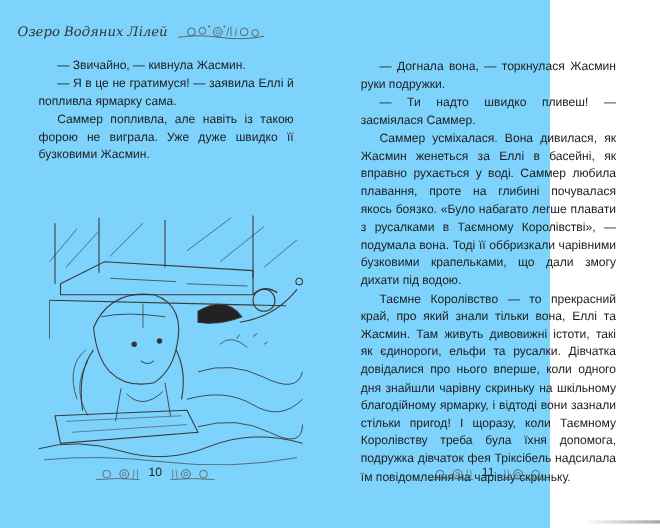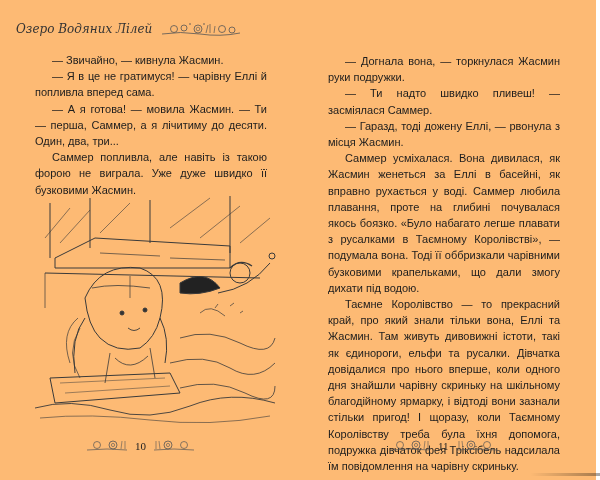--- a/index.html
+++ b/index.html
@@ -1,39 +1,39 @@
 <!DOCTYPE html>
 <html><head>
 <meta charset="utf-8">
 <style>
   * { margin: 0; padding: 0; box-sizing: border-box; }
   html, body { width: 600px; height: 480px; background: #ffffff; overflow: hidden; }
   body { position: relative; font-family: "Liberation Sans", sans-serif; color: #1a1a1a; }
 
-  .spread { position: absolute; left: 0; top: 0; width: 596px; height: 480px; background: #fdba74; }
+  .spread { position: absolute; left: 0; top: 0; width: 500px; height: 480px; background: #7dd3fc; }
   .page { position: absolute; top: 0; height: 480px; }
   .page.left { left: 0; width: 300px; }
   .page.right { left: 300px; width: 300px; }
 
   .running-head { position: absolute; top: 22px; display: flex; align-items: center; gap: 8px; font-family: "DejaVu Serif", serif; font-size: 12px; color: #333; font-style: italic; }
   .page.left .running-head { left: 16px; }
   .page.right .running-head { right: 20px; }
 
   .ornament { display: inline-block; height: 14px; }
   .ornament svg { display: block; }
 
   .text-block { position: absolute; font-size: 11px; line-height: 16.2px; text-align: justify; color: #1d1d1d; }
   .page.left .text-block { left: 35px; top: 52px; width: 232px; }
   .page.right .text-block { left: 28px; top: 53px; width: 232px; }
   .text-block p { text-indent: 17px; margin: 0; }
 
   .illustration { position: absolute; left: 30px; top: 188px; width: 250px; height: 235px; }
   .illustration svg { width: 100%; height: 100%; }
 
-  .folio { position: absolute; top: 438px; display: flex; align-items: flex-end; gap: 6px; font-size: 11px; color: #222; font-family: Liberation Serif, serif; }
+  .folio { position: absolute; top: 424px; display: flex; align-items: flex-start; gap: 6px; font-size: 11px; color: #222; }
   .page.left .folio { left: 85px; }
   .page.right .folio { left: 88px; }
 
   .corner-shadow { position: absolute; right: 0; bottom: 4px; width: 70px; height: 3px; background: linear-gradient(to right, rgba(0,0,0,0), rgba(0,0,0,0.35)); }
 </style>
 </head>
 <body>
 
 <div class="spread">
 
@@ -51,22 +51,21 @@
           <circle cx="62" cy="7" r="3.5" stroke="#555" stroke-width="0.8" fill="none"></circle>
           <circle cx="72" cy="8" r="3" stroke="#555" stroke-width="0.8" fill="none"></circle>
           <circle cx="30" cy="2" r="0.8" fill="#555"></circle>
             <circle cx="44" cy="2" r="0.8" fill="#555"></circle>
         </svg>
       </span>
     </div>
 
     <div class="text-block">
       <p>— Звичайно, — кивнула Жасмин.</p>
-      <p>— Я в це не гратимуся! — чарівну Еллі й попливла вперед сама.</p>
-      <p>— А я готова! — мовила Жасмин. — Ти — перша, Саммер, а я лічитиму до десяти. Один, два, три...</p>
+      <p>— Я в це не гратимуся! — заявила Еллі й попливла ярмарку сама.</p>
       <p>Саммер попливла, але навіть із такою форою не виграла. Уже дуже швидко її бузковими Жасмин.</p>
     </div>
 
     <div class="illustration">
       <svg viewBox="0 0 250 235" preserveAspectRatio="none">
         <g stroke="#3a3a3a" fill="none" stroke-width="1">
 
           <path d="M20 15 L20 70 M60 10 L60 60 M120 12 L120 55 M200 8 L200 65"></path>
           <path d="M15 50 L40 20 M30 55 L60 22 M70 45 L100 15 M140 40 L180 10 M170 50 L210 18 M210 55 L240 30" stroke-width="0.6"></path>
 
@@ -125,21 +124,20 @@
         </svg>
       </span>
     </div>
   </div>
 
   <div class="page right">
 
     <div class="text-block">
       <p>— Догнала вона, — торкнулася Жасмин руки подружки.</p>
       <p>— Ти надто швидко пливеш! — засміялася Саммер.</p>
-      <p>— Гаразд, тоді дожену Еллі, — рвонула з місця Жасмин.</p>
       <p>Саммер усміхалася. Вона дивилася, як Жасмин женеться за Еллі в басейні, як вправно рухається у воді. Саммер любила плавання, проте на глибині почувалася якось боязко. «Було набагато легше плавати з русалками в Таємному Королівстві», — подумала вона. Тоді її оббризкали чарівними бузковими крапельками, що дали змогу дихати під водою.</p>
       <p>Таємне Королівство — то прекрасний край, про який знали тільки вона, Еллі та Жасмин. Там живуть дивовижні істоти, такі як єдинороги, ельфи та русалки. Дівчатка довідалися про нього вперше, коли одного дня знайшли чарівну скриньку на шкільному благодійному ярмарку, і відтоді вони зазнали стільки пригод! І щоразу, коли Таємному Королівству треба була їхня допомога, подружка дівчаток фея Тріксібель надсилала їм повідомлення на чарівну скриньку.</p>
     </div>
 
     <div class="folio">
       <span class="ornament">
         <svg width="44" height="14" viewBox="0 0 44 14">
           <path d="M2 12 Q22 10 42 12" stroke="#555" stroke-width="0.7" fill="none"></path>
           <circle cx="12" cy="7" r="3.5" stroke="#555" stroke-width="0.7" fill="none"></circle>
           <circle cx="28" cy="7" r="4" stroke="#555" stroke-width="0.8" fill="none"></circle>

